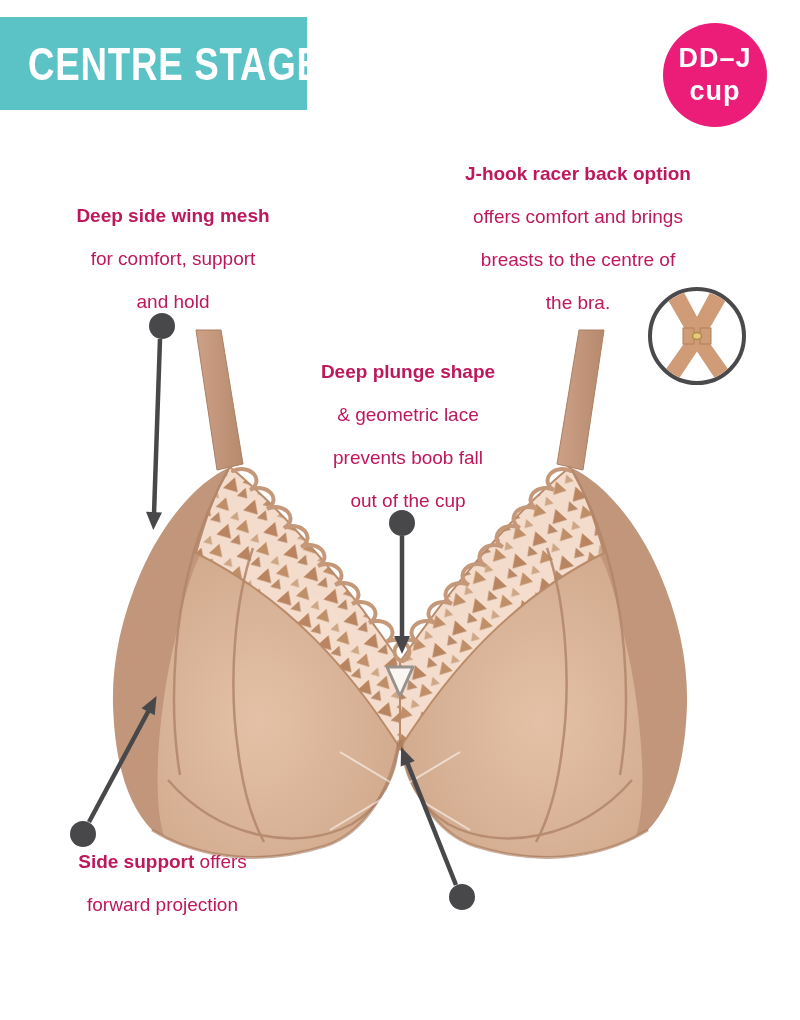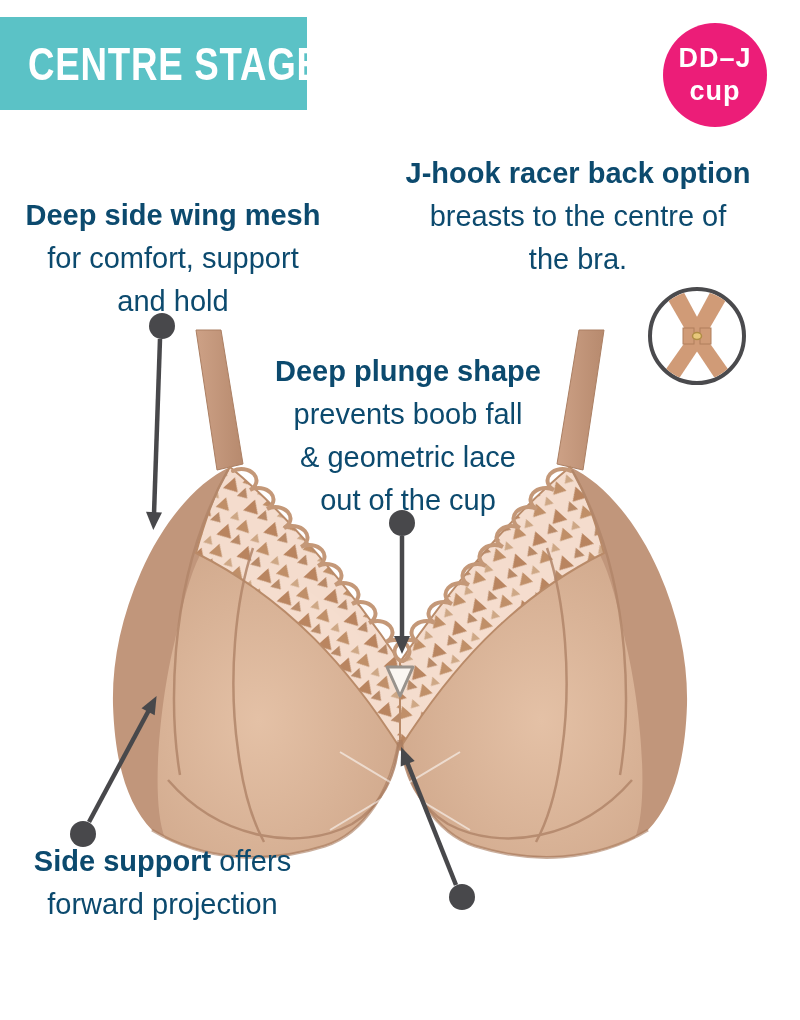--- a/index.html
+++ b/index.html
@@ -25,22 +25,22 @@
     color:#fff; font-weight:700; font-size:31px; letter-spacing:0.5px;
     margin-left:28px; white-space:nowrap; transform:scaleX(0.95); transform-origin:0 50%;
   }
   .badge {
     position:absolute; left:663px; top:23px; width:104px; height:104px;
     border-radius:50%; background:#ec1d78; color:#fff;
     display:flex; flex-direction:column; align-items:center; justify-content:center;
     font-size:27px; line-height:33px; letter-spacing:1px; font-weight:700;
   }
   .note {
-    position:absolute; text-align:center; color:#0c4a6e;
-    font-size:29px; line-height:43px; font-weight:400;
+    position:absolute; text-align:center; color:#be185d;
+    font-size:19px; line-height:43px; font-weight:400;
   }
   .note .b { font-weight:700; }
   .note-side-wing   { left:13px;  top:194px; width:320px; }
   .note-jhook       { left:388px; top:152px; width:380px; }
   .note-plunge      { left:238px; top:350px; width:340px; }
   .note-side-support{ left:10px;  top:840px; width:305px; }
   .note-curved      { left:398px; top:904px; width:385px; }
 </style>
 </head>
 <body>
@@ -200,28 +200,29 @@
   </div>
 
   <div class="note note-side-wing">
     <div class="b">Deep side wing mesh</div>
     <div>for comfort, support</div>
     <div>and hold</div>
   </div>
 
   <div class="note note-jhook">
     <div class="b">J-hook racer back option</div>
+    <div>offers comfort and brings</div>
     <div>breasts to the centre of</div>
     <div>the bra.</div>
   </div>
 
   <div class="note note-plunge">
     <div class="b">Deep plunge shape</div>
+    <div>&amp; geometric lace</div>
     <div>prevents boob fall</div>
-    <div>&amp; geometric lace</div>
     <div>out of the cup</div>
   </div>
 
   <div class="note note-side-support">
     <div><span class="b">Side support</span><span> offers</span></div>
     <div>forward projection</div>
   </div>
 
 
 </div>

